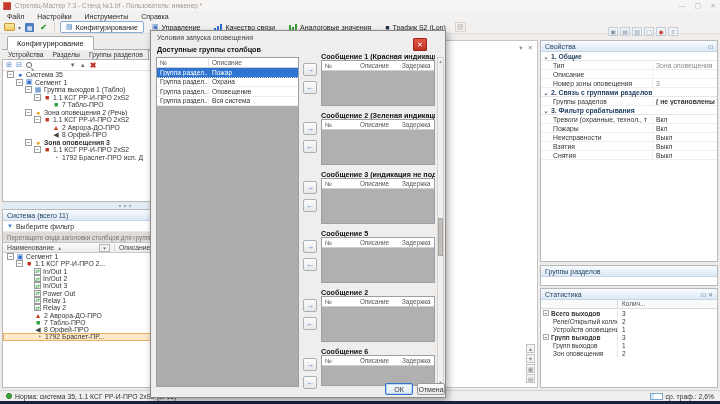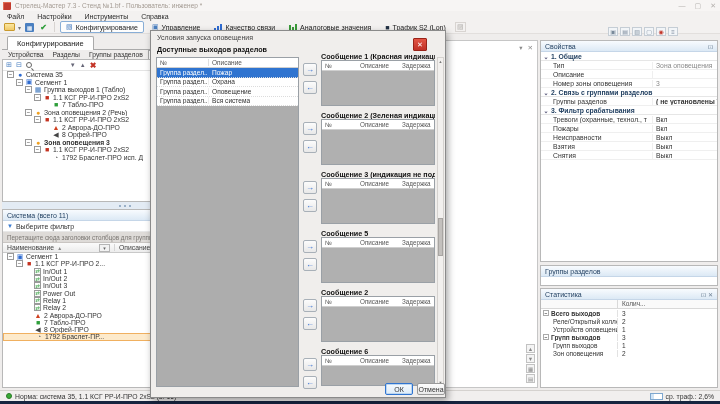--- a/index.html
+++ b/index.html
@@ -503,21 +503,21 @@
   <span class="sright">
     <span class="gauge"></span>
     <span>ср. траф.: 2,6%</span>
   </span>
 </div>
 <div class="abs bottomstrip"></div>
 
 <div class="abs dialog">
   <div class="dtitle">Условия запуска оповещения</div>
   <div class="dclose">✕</div>
-  <div class="dlabel">Доступные выходов разделов</div>
+  <div class="dlabel">Доступные группы столбцов</div>
   <div class="dlist">
     <div class="dlhead">
       <span class="h1">№</span>
       <span class="h2">Описание</span>
     </div>
     <div id="dlrows">
         <div class="dlrow sel">
           <span class="c1">Группа раздел...</span>
           <span class="c2">Пожар</span>
         </div>

